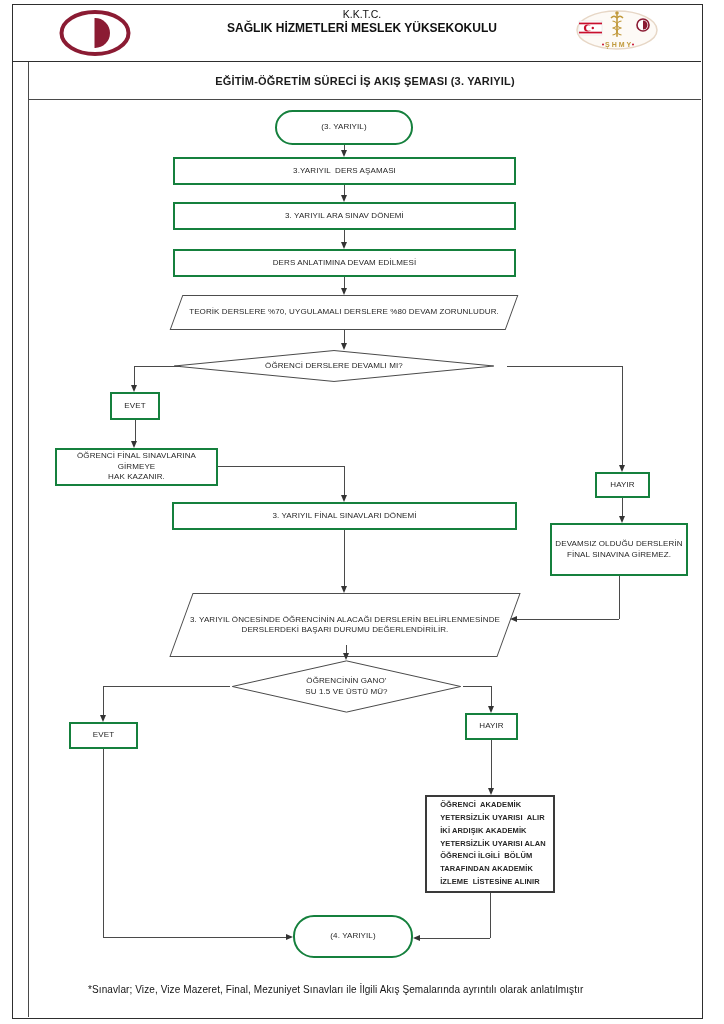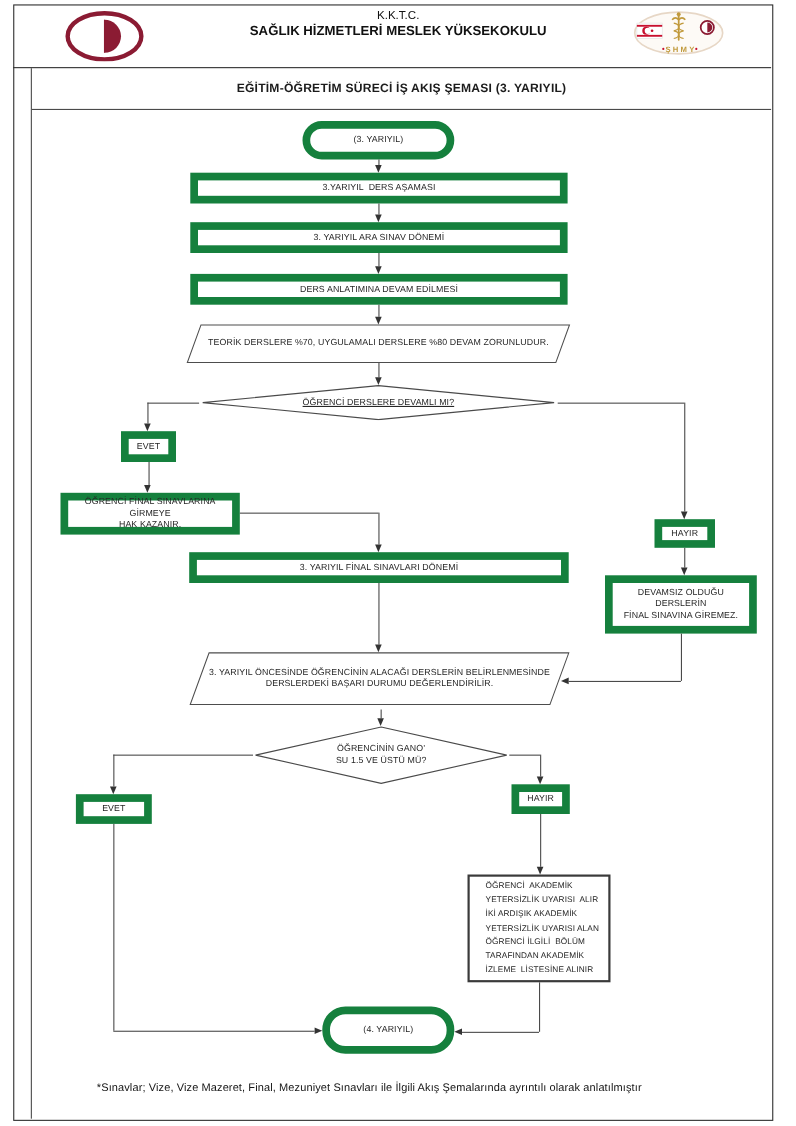--- a/index.html
+++ b/index.html
@@ -11,30 +11,30 @@
   #header-band{left:12px;top:4px;width:689px;height:58px;border-bottom:1.5px solid #2e2e2e;box-sizing:border-box;}
   #gutter-line{left:28px;top:62px;width:1px;height:955px;background:#4a4a4a;}
   #title-band{left:29px;top:62px;width:672px;height:38px;border-bottom:1px solid #4a4a4a;
               display:flex;align-items:center;justify-content:center;box-sizing:border-box;}
   #title-band .t{font-weight:bold;font-size:11px;letter-spacing:.2px;color:#1c1c1c;}
   
   #hdr-center{left:170px;top:8px;width:384px;text-align:center;line-height:1.22;color:#111;}
   #hdr-center .l1{font-size:10.5px;font-weight:normal;}
   #hdr-center .l2,#hdr-center .l3{font-size:12px;font-weight:bold;}
   
-  .node{position:absolute;border:7px solid #15803d;background:#fff;display:flex;
+  .node{position:absolute;border:2px solid #15803d;background:#fff;display:flex;
         align-items:center;justify-content:center;text-align:center;box-sizing:border-box;}
   .node-label{white-space:pre-wrap;line-height:1.3;font-size:8px;letter-spacing:.1px;padding:1px 3px;color:#262626;}
   .oval{border-radius:20px;}
   .shape-free{border:none;background:transparent;}
   .shape-free svg{position:absolute;inset:0;width:100%;height:100%;}
   .shape-free .node-label{position:relative;z-index:1;}
   .para .skew{position:absolute;top:0;bottom:0;border:1px solid #4d4d4d;background:#fff;}
   .para .node-label{position:absolute;inset:0;display:flex;align-items:center;justify-content:center;z-index:1;}
-  .bigbox{border-width:2px;border-color:#3a3a3a;}
+  .bigbox{border-width:2px;border-color:#3a3a3a;font-weight:bold;}
   .bigbox .node-label{text-align:left;font-size:7.5px;line-height:1.7;padding:4px 2px 4px 8px;}
   
   .ln{position:absolute;background:#4a4a4a;}
   .vln{width:1px;} .hln{height:1px;}
   .ah{position:absolute;width:0;height:0;}
   .ah-down{border-left:3.5px solid transparent;border-right:3.5px solid transparent;border-top:7px solid #333;}
   .ah-left{border-top:3.5px solid transparent;border-bottom:3.5px solid transparent;border-right:7px solid #333;}
   .ah-right{border-top:3.5px solid transparent;border-bottom:3.5px solid transparent;border-left:7px solid #333;}
   
   #footnote{left:88px;top:984px;font-size:10px;color:#141414;letter-spacing:.1px;}
@@ -102,21 +102,21 @@
 
   <div class="node" style="left:173px;top:249px;width:343px;height:28px;">
     <span class="node-label">DERS ANLATIMINA DEVAM EDİLMESİ</span>
   </div>
 
   <div class="node shape-free para" style="left:168px;top:295px;width:352px;height:35px;">
     <div class="skew" style="left:8px;right:8px;transform:skewX(-20deg);"></div>
     <span class="node-label">TEORİK DERSLERE %70, UYGULAMALI DERSLERE %80 DEVAM ZORUNLUDUR.</span>
   </div>
 
-  <div class="node shape-free" style="left:181px;top:350px;width:326px;height:32px;text-decoration:underline;">
+  <div class="node shape-free" style="left:171px;top:350px;width:326px;height:32px;">
     <svg viewBox="0 0 100 60" preserveAspectRatio="none">
       <polygon points="50,1 99,30 50,59 1,30" fill="#fff" stroke="#4a4a4a" stroke-width="1" vector-effect="non-scaling-stroke"></polygon>
     </svg>
     <span class="node-label">ÖĞRENCİ DERSLERE DEVAMLI MI?</span>
   </div>
 
   <div class="node" style="left:110px;top:392px;width:50px;height:28px;">
     <span class="node-label">EVET</span>
   </div>
 
@@ -131,21 +131,21 @@
 
   <div class="node" style="left:595px;top:472px;width:55px;height:26px;">
     <span class="node-label">HAYIR</span>
   </div>
 
   <div class="node" style="left:550px;top:523px;width:138px;height:53px;">
     <span class="node-label">DEVAMSIZ OLDUĞU DERSLERİN
 FİNAL SINAVINA GİREMEZ.</span>
   </div>
 
-  <div class="node shape-free para" style="left:170px;top:593px;width:350px;height:48px;">
+  <div class="node shape-free para" style="left:170px;top:593px;width:350px;height:64px;">
     <div class="skew" style="left:11px;right:11px;transform:skewX(-20deg);"></div>
     <span class="node-label">3. YARIYIL ÖNCESİNDE ÖĞRENCİNİN ALACAĞI DERSLERİN BELİRLENMESİNDE
 DERSLERDEKİ BAŞARI DURUMU DEĞERLENDİRİLİR.</span>
   </div>
 
   <div class="node shape-free" style="left:230px;top:660px;width:233px;height:53px;">
     <svg viewBox="0 0 100 60" preserveAspectRatio="none">
       <polygon points="50,1 99,30 50,59 1,30" fill="#fff" stroke="#4a4a4a" stroke-width="1" vector-effect="non-scaling-stroke"></polygon>
     </svg>
     <span class="node-label">ÖĞRENCİNİN GANO’

